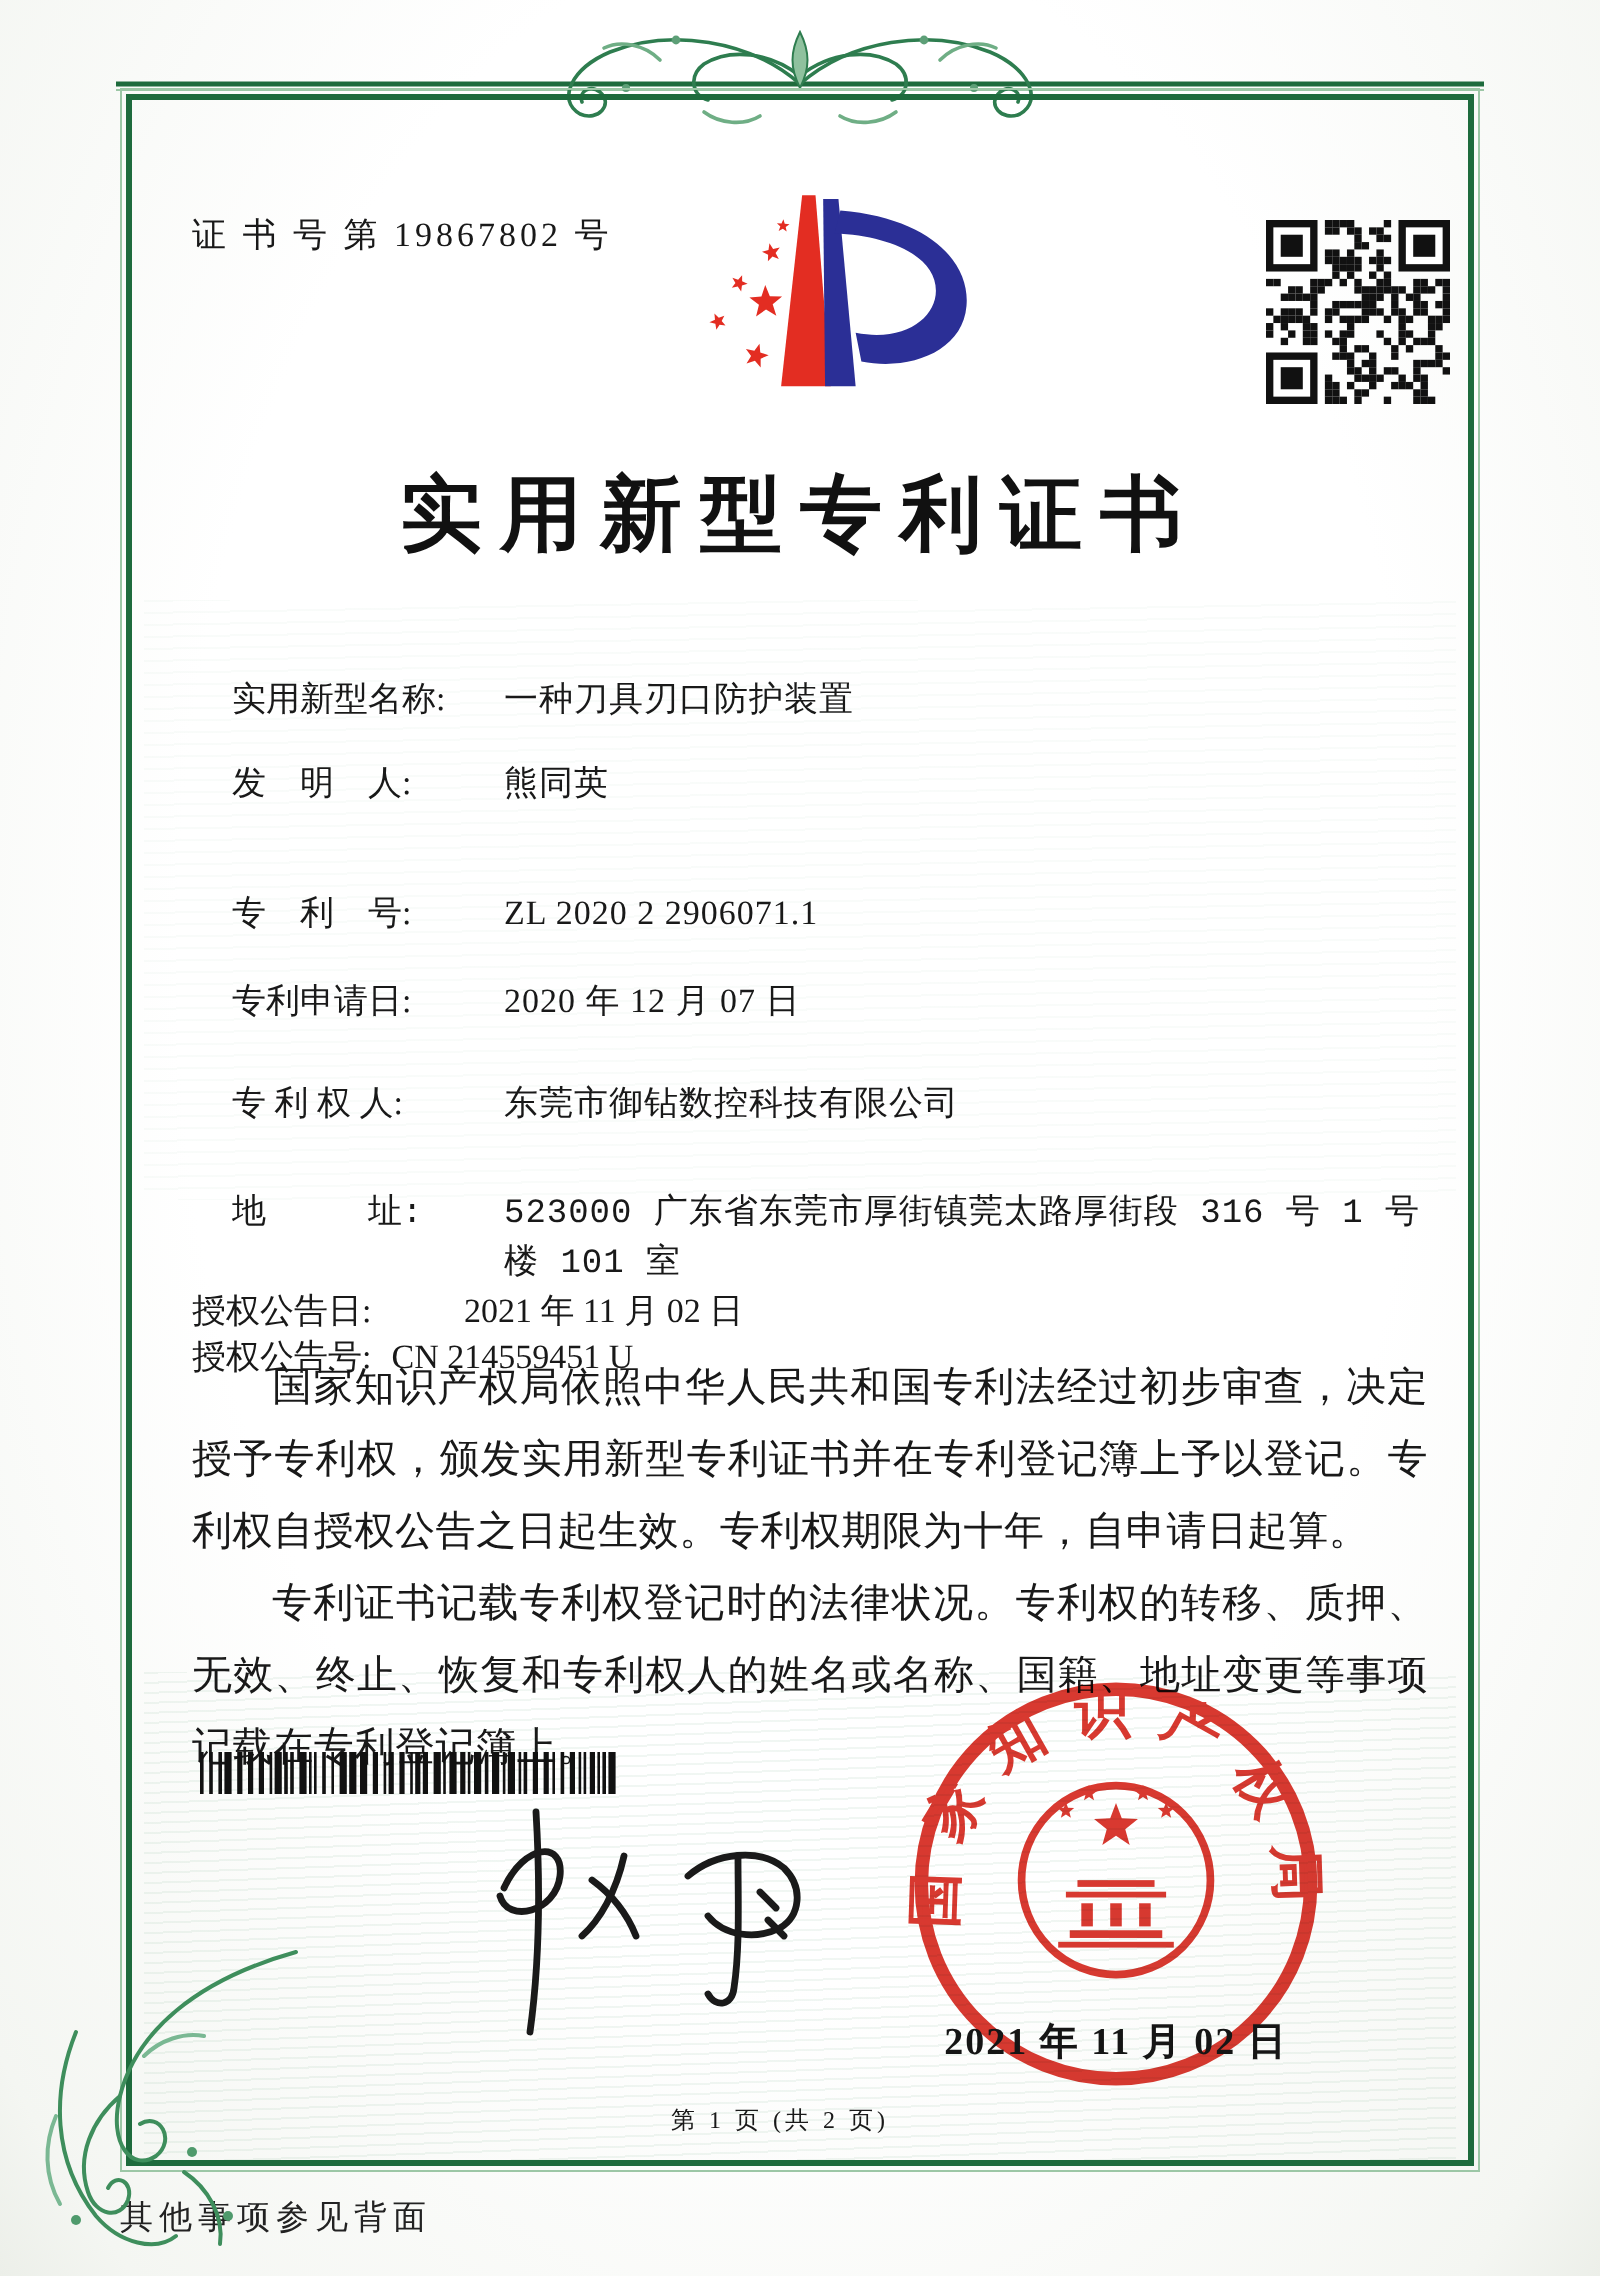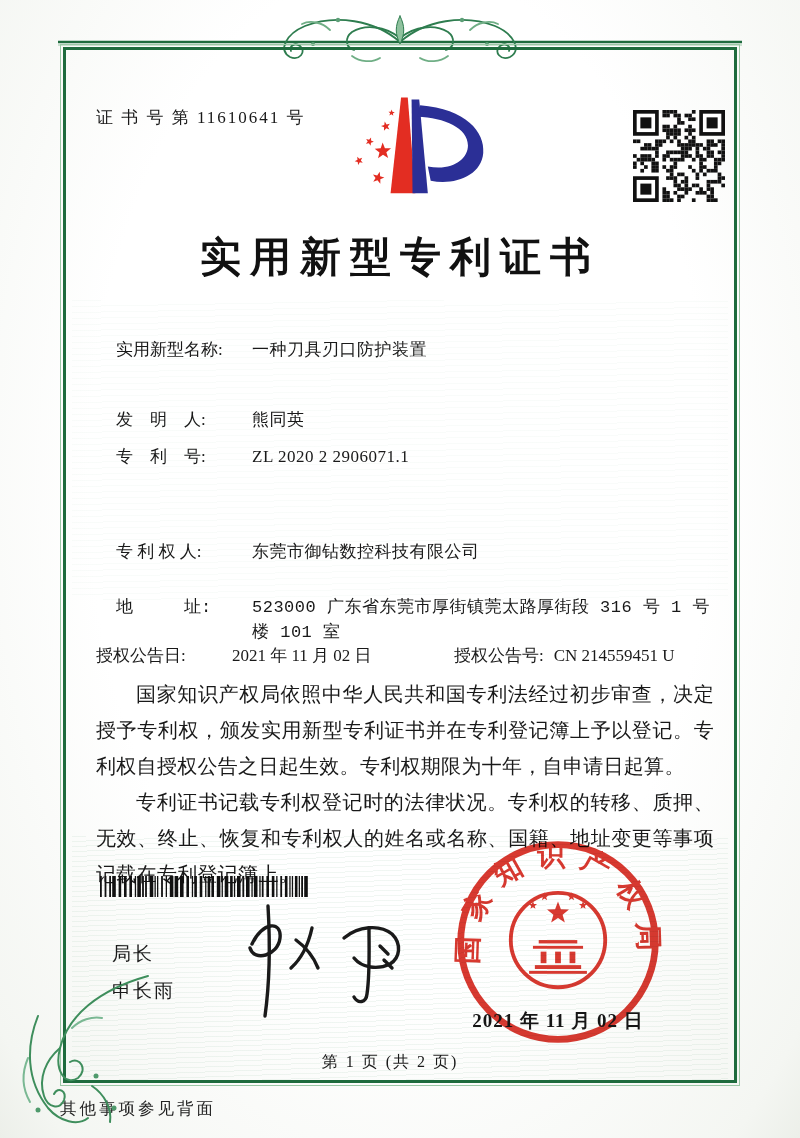--- a/index.html
+++ b/index.html
@@ -43,37 +43,37 @@
   .logo{position:absolute;left:338px;top:90px;width:172px;height:128px;}
   .qr{position:absolute;left:633px;top:110px;width:92px;height:92px;}
   .doc-title{
     position:absolute;left:60px;top:230px;width:680px;text-align:center;
     font-size:41px;font-weight:bold;letter-spacing:9px;color:#111;
   }
   
   .field-row{position:absolute;left:96px;width:614px;font-size:17px;line-height:1.45;margin-left:20px;}
   .flabel{display:inline-block;width:136px;vertical-align:top;white-space:pre;}
   .fvalue{display:inline-block;vertical-align:top;max-width:470px;letter-spacing:.5px;}
-  .r0{top:338px;} .r1{top:408px;} .r2{top:445px;} .r3{top:489px;} .r4{top:540px;} .r5{top:596px;font-family:Liberation Mono, monospace;}
-  .grant-row{position:absolute;left:96px;top:644px;width:616px;font-size:17px;display:flex;}
+  .r0{top:338px;} .r1{top:380px;} .r2{top:445px;} .r3{top:489px;} .r4{top:540px;} .r5{top:596px;font-family:Liberation Mono, monospace;}
+  .grant-row{position:absolute;left:96px;top:644px;width:616px;font-size:17px;display:flex;flex-direction:column;}
   .grant-left{width:358px;}
   .grant-right{flex:1;}
   .grant-row .flabel2{display:inline-block;white-space:pre;margin-right:10px;}
   
   .body-text{position:absolute;left:96px;top:676px;width:618px;font-size:20px;line-height:1.8;
     font-family:"Liberation Serif","DejaVu Serif",serif;}
   .body-text p{text-indent:2em;text-align:justify;letter-spacing:.3px;}
   
   .barcode{position:absolute;left:100px;top:876px;width:210px;height:21px;}
   .signer{position:absolute;left:112px;top:935px;font-size:19px;line-height:1.95;letter-spacing:2px;}
   .signature{position:absolute;left:212px;top:898px;width:215px;height:125px;}
   .seal{position:absolute;left:452px;top:836px;width:212px;height:212px;opacity:.92;mix-blend-mode:multiply;}
   .seal-date{position:absolute;left:462px;top:1008px;width:192px;text-align:center;
     font-size:19px;font-weight:bold;letter-spacing:1px;color:#151515;}
-  .page-indicator{position:absolute;left:60px;top:1052px;width:660px;text-align:center;font-size:16px;letter-spacing:2px;}
+  .page-indicator{position:absolute;left:60px;top:1052px;width:660px;text-align:center;font-size:12px;letter-spacing:2px;}
   .back-note{position:absolute;left:60px;top:1098px;width:680px;text-align:left;font-size:16.5px;letter-spacing:3px;color:#222;}
 </style>
 </head>
 <body>
 
 <div class="page">
 
   <svg class="top-ornament" viewBox="0 0 800 72">
     <line x1="58" y1="42" x2="742" y2="42" stroke="#1e6b3d" stroke-width="2.6"></line>
     <line x1="58" y1="45" x2="742" y2="45" stroke="#9cc7a6" stroke-width="1"></line>
@@ -93,21 +93,21 @@
       <path d="M448,56 C440,62 428,63 420,58" stroke="#6fae85"></path>
     </g>
   </svg>
 
   <div class="frame">
     <div class="frame-inner"></div>
   </div>
   <div class="watermark2"></div>
   <div class="watermark"></div>
 
-  <div class="cert-no">证 书 号 第 11610641 号</div>
+  <div class="cert-no">证 书 号 第 19867802 号</div>
 
   <svg class="logo" viewBox="0 0 180 130">
     <g id="logo-stars" fill="#e32d22">
         <path d="M48.9,31.1L50.8,34.1L54.3,33.4L52.1,36.2L53.8,39.3L50.5,38.0L48.1,40.6L48.2,37.1L45.0,35.6L48.4,34.6Z"></path>
         <path d="M34.6,47.8L34.6,51.0L37.5,52.3L34.5,53.2L34.1,56.4L32.3,53.8L29.2,54.4L31.1,51.9L29.5,49.2L32.5,50.2Z"></path>
         <path d="M46.7,53.0L49.1,58.9L55.5,59.0L50.6,63.1L52.5,69.1L47.1,65.8L41.9,69.4L43.4,63.3L38.4,59.5L44.7,59.0Z"></path>
         <path d="M20.1,67.9L22.4,70.1L25.3,69.0L23.9,71.8L25.9,74.2L22.8,73.7L21.1,76.4L20.6,73.3L17.5,72.5L20.4,71.1Z"></path>
         <path d="M43.7,83.7L44.1,88.3L48.5,89.7L44.3,91.5L44.3,96.1L41.3,92.6L36.9,94.0L39.3,90.1L36.6,86.4L41.0,87.4Z"></path>
         <path d="M56.2,18.5L56.9,20.9L59.4,21.2L57.4,22.6L57.9,25.0L55.9,23.5L53.7,24.7L54.6,22.4L52.8,20.7L55.2,20.8Z"></path>
       </g>
@@ -344,20 +344,23 @@
 
   <div class="field-row r0">
     <span class="flabel">实用新型名称:</span><span class="fvalue">一种刀具刃口防护装置</span>
   </div>
   <div class="field-row r1">
     <span class="flabel">发　明　人:</span><span class="fvalue">熊同英</span>
   </div>
   <div class="field-row r2">
     <span class="flabel">专　利　号:</span><span class="fvalue">ZL 2020 2 2906071.1</span>
   </div>
+  <div class="field-row r3">
+    <span class="flabel">专利申请日:</span><span class="fvalue">2020 年 12 月 07 日</span>
+  </div>
   <div class="field-row r4">
     <span class="flabel">专 利 权 人:</span><span class="fvalue">东莞市御钻数控科技有限公司</span>
   </div>
   <div class="field-row r5">
     <span class="flabel">地　　　址:</span><span class="fvalue">523000 广东省东莞市厚街镇莞太路厚街段 316 号 1 号楼 101 室</span>
   </div>
 
   <div class="grant-row">
     <div class="grant-left">
       <span class="flabel">授权公告日:</span><span>2021 年 11 月 02 日</span>
@@ -417,24 +420,20 @@
       <rect x="180.3" y="0" width="1.8" height="21" fill="#111"></rect>
       <rect x="184.9" y="0" width="2.6" height="21" fill="#111"></rect>
       <rect x="189.3" y="0" width="1.3" height="21" fill="#111"></rect>
       <rect x="191.8" y="0" width="1.3" height="21" fill="#111"></rect>
       <rect x="194.9" y="0" width="2.6" height="21" fill="#111"></rect>
       <rect x="198.70000000000002" y="0" width="1.3" height="21" fill="#111"></rect>
       <rect x="201.20000000000002" y="0" width="1.8" height="21" fill="#111"></rect>
       <rect x="204.20000000000002" y="0" width="3.6" height="21" fill="#111"></rect>
     </svg>
 
-  <div class="signer">
-    <div>局长</div>
-    <div>申长雨</div>
-  </div>
 
   <svg class="signature" viewBox="0 0 215 125">
     <g fill="none" stroke="#1a1a1a" stroke-width="3.4" stroke-linecap="round" stroke-linejoin="round">
       <path d="M40,46 C50,24 70,22 68,40 C66,58 42,64 38,50"></path>
       <path d="M56,8 C58,42 58,82 53,118"></path>
       <path d="M100,30 C96,48 88,62 79,70"></path>
       <path d="M84,42 C95,50 102,60 106,70"></path>
       <path d="M132,40 C146,28 168,26 180,36 C190,46 188,60 178,66 C166,72 150,70 142,60"></path>
       <path d="M157,30 C157,52 158,76 155,96 C154,105 146,106 142,99"></path>
       <path d="M168,48 l8,8"></path>

